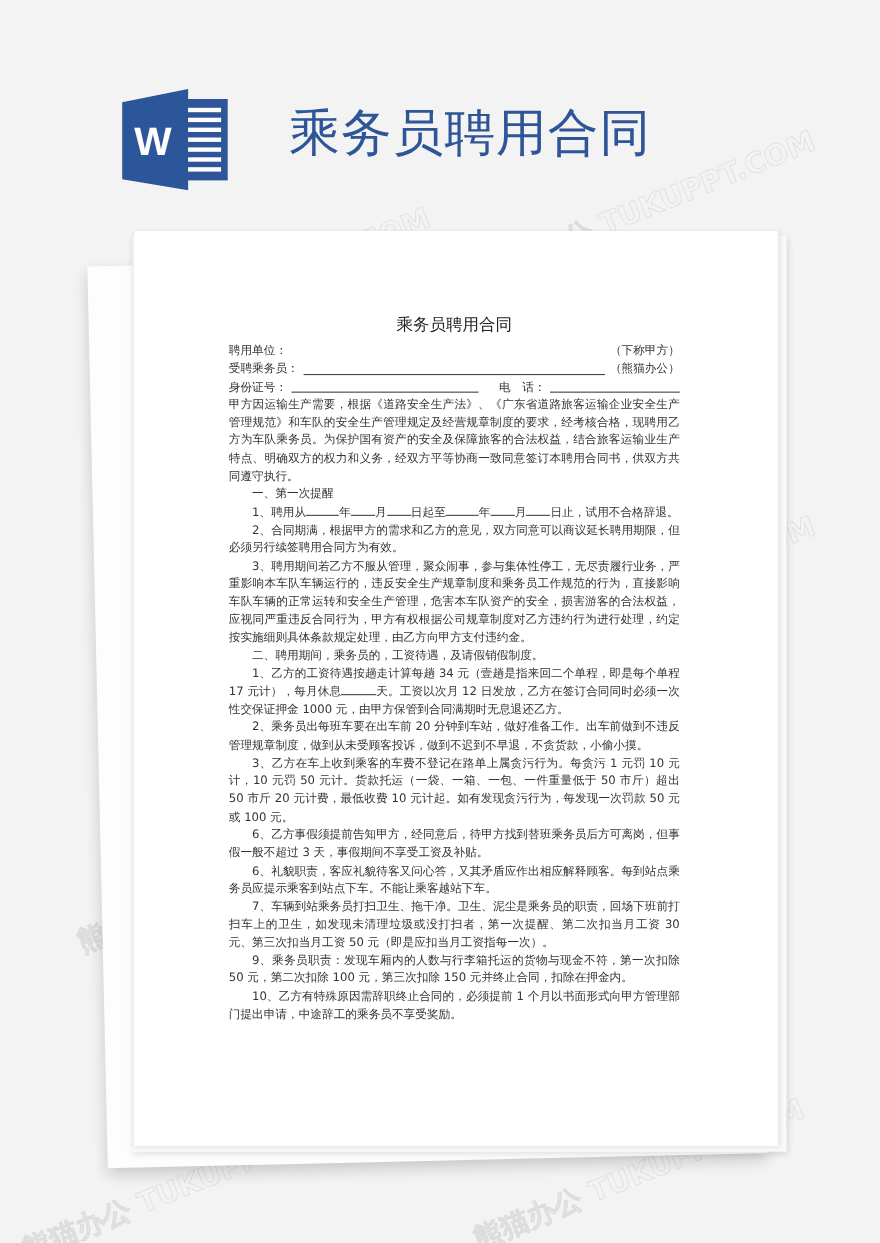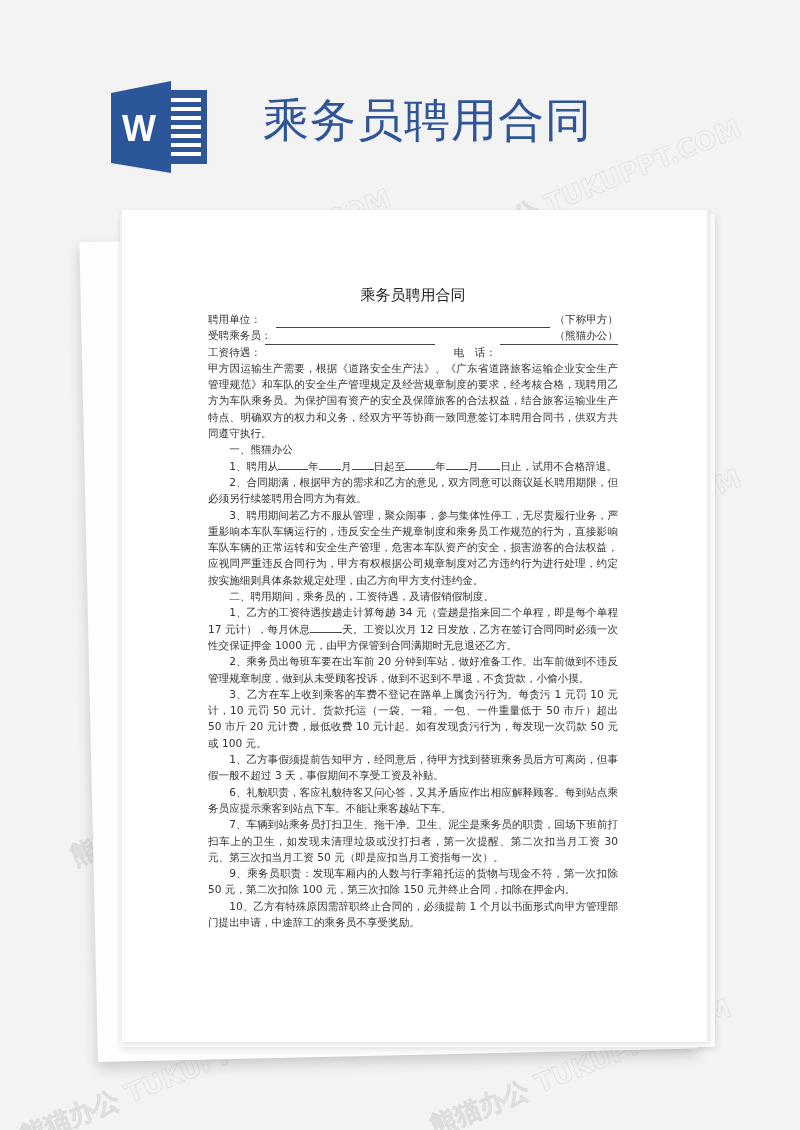--- a/index.html
+++ b/index.html
@@ -35,21 +35,21 @@
       box-shadow: 0 1px 4px rgba(0,0,0,0.12);
       border-right: 2px solid #ececec;
     }
     .doc {
       position: absolute; left: 208px; top: 284px; width: 410px;
       color: #333; font-size: 10.6px; line-height: 16.3px;
     }
     .doc-title {
       text-align: center; font-size: 15px; line-height: 22px; margin-bottom: 5px; color: #222;
     }
-    .field-row { display: flex; align-items: flex-start; white-space: nowrap; height: 16.3px; }
+    .field-row { display: flex; align-items: flex-end; white-space: nowrap; height: 16.3px; }
     .field-label { flex: none; }
     .field-line { flex: 1; border-bottom: 1px solid #444; margin: 0 4px 3px 4px; height: 1px; }
     .field-line.short { flex: none; width: 170px; }
     .field-line.phone { flex: none; width: 118px; margin-right: 0; }
     .field-note { flex: none; }
     .field-spacer { flex: 1; }
     .para { text-align: justify; text-indent: 2em; }
     .para.noindent { text-indent: 0; }
     .blank { display: inline-block; border-bottom: 1px solid #444; height: 11px; vertical-align: baseline; }
     
@@ -96,40 +96,40 @@
     <span class="field-label">聘用单位：</span>
     <span class="field-spacer"></span>
     <span class="field-note">（下称甲方）</span>
   </div>
   <div class="field-row">
     <span class="field-label">受聘乘务员：</span>
     <span class="field-line"></span>
     <span class="field-note">（熊猫办公）</span>
   </div>
   <div class="field-row">
-    <span class="field-label">工资待遇：</span>
+    <span class="field-label">身份证号：</span>
     <span class="field-line short"></span>
     <span class="field-spacer"></span>
     <span class="field-label">电　话：</span>
     <span class="field-line phone"></span>
   </div>
 
   <p class="para noindent">甲方因运输生产需要，根据《道路安全生产法》、《广东省道路旅客运输企业安全生产管理规范》和车队的安全生产管理规定及经营规章制度的要求，经考核合格，现聘用乙方为车队乘务员。为保护国有资产的安全及保障旅客的合法权益，结合旅客运输业生产特点、明确双方的权力和义务，经双方平等协商一致同意签订本聘用合同书，供双方共同遵守执行。</p>
 
-  <p class="para">一、熊猫办公</p>
+  <p class="para">一、第一次提醒</p>
   <p class="para">
     <span>1、聘用从</span><span class="blank" style="width:30px"></span><span>年</span><span class="blank" style="width:22px"></span><span>月</span><span class="blank" style="width:22px"></span><span>日起至</span><span class="blank" style="width:30px"></span><span>年</span><span class="blank" style="width:22px"></span><span>月</span><span class="blank" style="width:22px"></span><span>日止，试用不合格辞退。</span>
   </p>
   <p class="para">2、合同期满，根据甲方的需求和乙方的意见，双方同意可以商议延长聘用期限，但必须另行续签聘用合同方为有效。</p>
   <p class="para">3、聘用期间若乙方不服从管理，聚众闹事，参与集体性停工，无尽责履行业务，严重影响本车队车辆运行的，违反安全生产规章制度和乘务员工作规范的行为，直接影响车队车辆的正常运转和安全生产管理，危害本车队资产的安全，损害游客的合法权益，应视同严重违反合同行为，甲方有权根据公司规章制度对乙方违约行为进行处理，约定按实施细则具体条款规定处理，由乙方向甲方支付违约金。</p>
 
   <p class="para">二、聘用期间，乘务员的，工资待遇，及请假销假制度。</p>
   <p class="para">
     <span>1、乙方的工资待遇按趟走计算每趟 34 元（壹趟是指来回二个单程，即是每个单程 17 元计），每月休息</span><span class="blank" style="width:32px"></span><span>天。工资以次月 12 日发放，乙方在签订合同同时必须一次性交保证押金 1000 元，由甲方保管到合同满期时无息退还乙方。</span>
   </p>
   <p class="para">2、乘务员出每班车要在出车前 20 分钟到车站，做好准备工作。出车前做到不违反管理规章制度，做到从未受顾客投诉，做到不迟到不早退，不贪货款，小偷小摸。</p>
   <p class="para">3、乙方在车上收到乘客的车费不登记在路单上属贪污行为。每贪污 1 元罚 10 元计，10 元罚 50 元计。货款托运（一袋、一箱、一包、一件重量低于 50 市斤）超出 50 市斤 20 元计费，最低收费 10 元计起。如有发现贪污行为，每发现一次罚款 50 元或 100 元。</p>
-  <p class="para">1、乙方事假须提前告知甲方，经同意后，待甲方找到替班乘务员后方可离岗，但事假一般不超过 3 天，事假期间不享受工资及补贴。</p>
+  <p class="para">6、乙方事假须提前告知甲方，经同意后，待甲方找到替班乘务员后方可离岗，但事假一般不超过 3 天，事假期间不享受工资及补贴。</p>
   <p class="para">6、礼貌职责，客应礼貌待客又问心答，又其矛盾应作出相应解释顾客。每到站点乘务员应提示乘客到站点下车。不能让乘客越站下车。</p>
   <p class="para">7、车辆到站乘务员打扫卫生、拖干净。卫生、泥尘是乘务员的职责，回场下班前打扫车上的卫生，如发现未清理垃圾或没打扫者，第一次提醒、第二次扣当月工资 30 元、第三次扣当月工资 50 元（即是应扣当月工资指每一次）。</p>
   <p class="para">9、乘务员职责：发现车厢内的人数与行李箱托运的货物与现金不符，第一次扣除 50 元，第二次扣除 100 元，第三次扣除 150 元并终止合同，扣除在押金内。</p>
   <p class="para">10、乙方有特殊原因需辞职终止合同的，必须提前 1 个月以书面形式向甲方管理部门提出申请，中途辞工的乘务员不享受奖励。</p>
 </div>
 
 </body></html>

